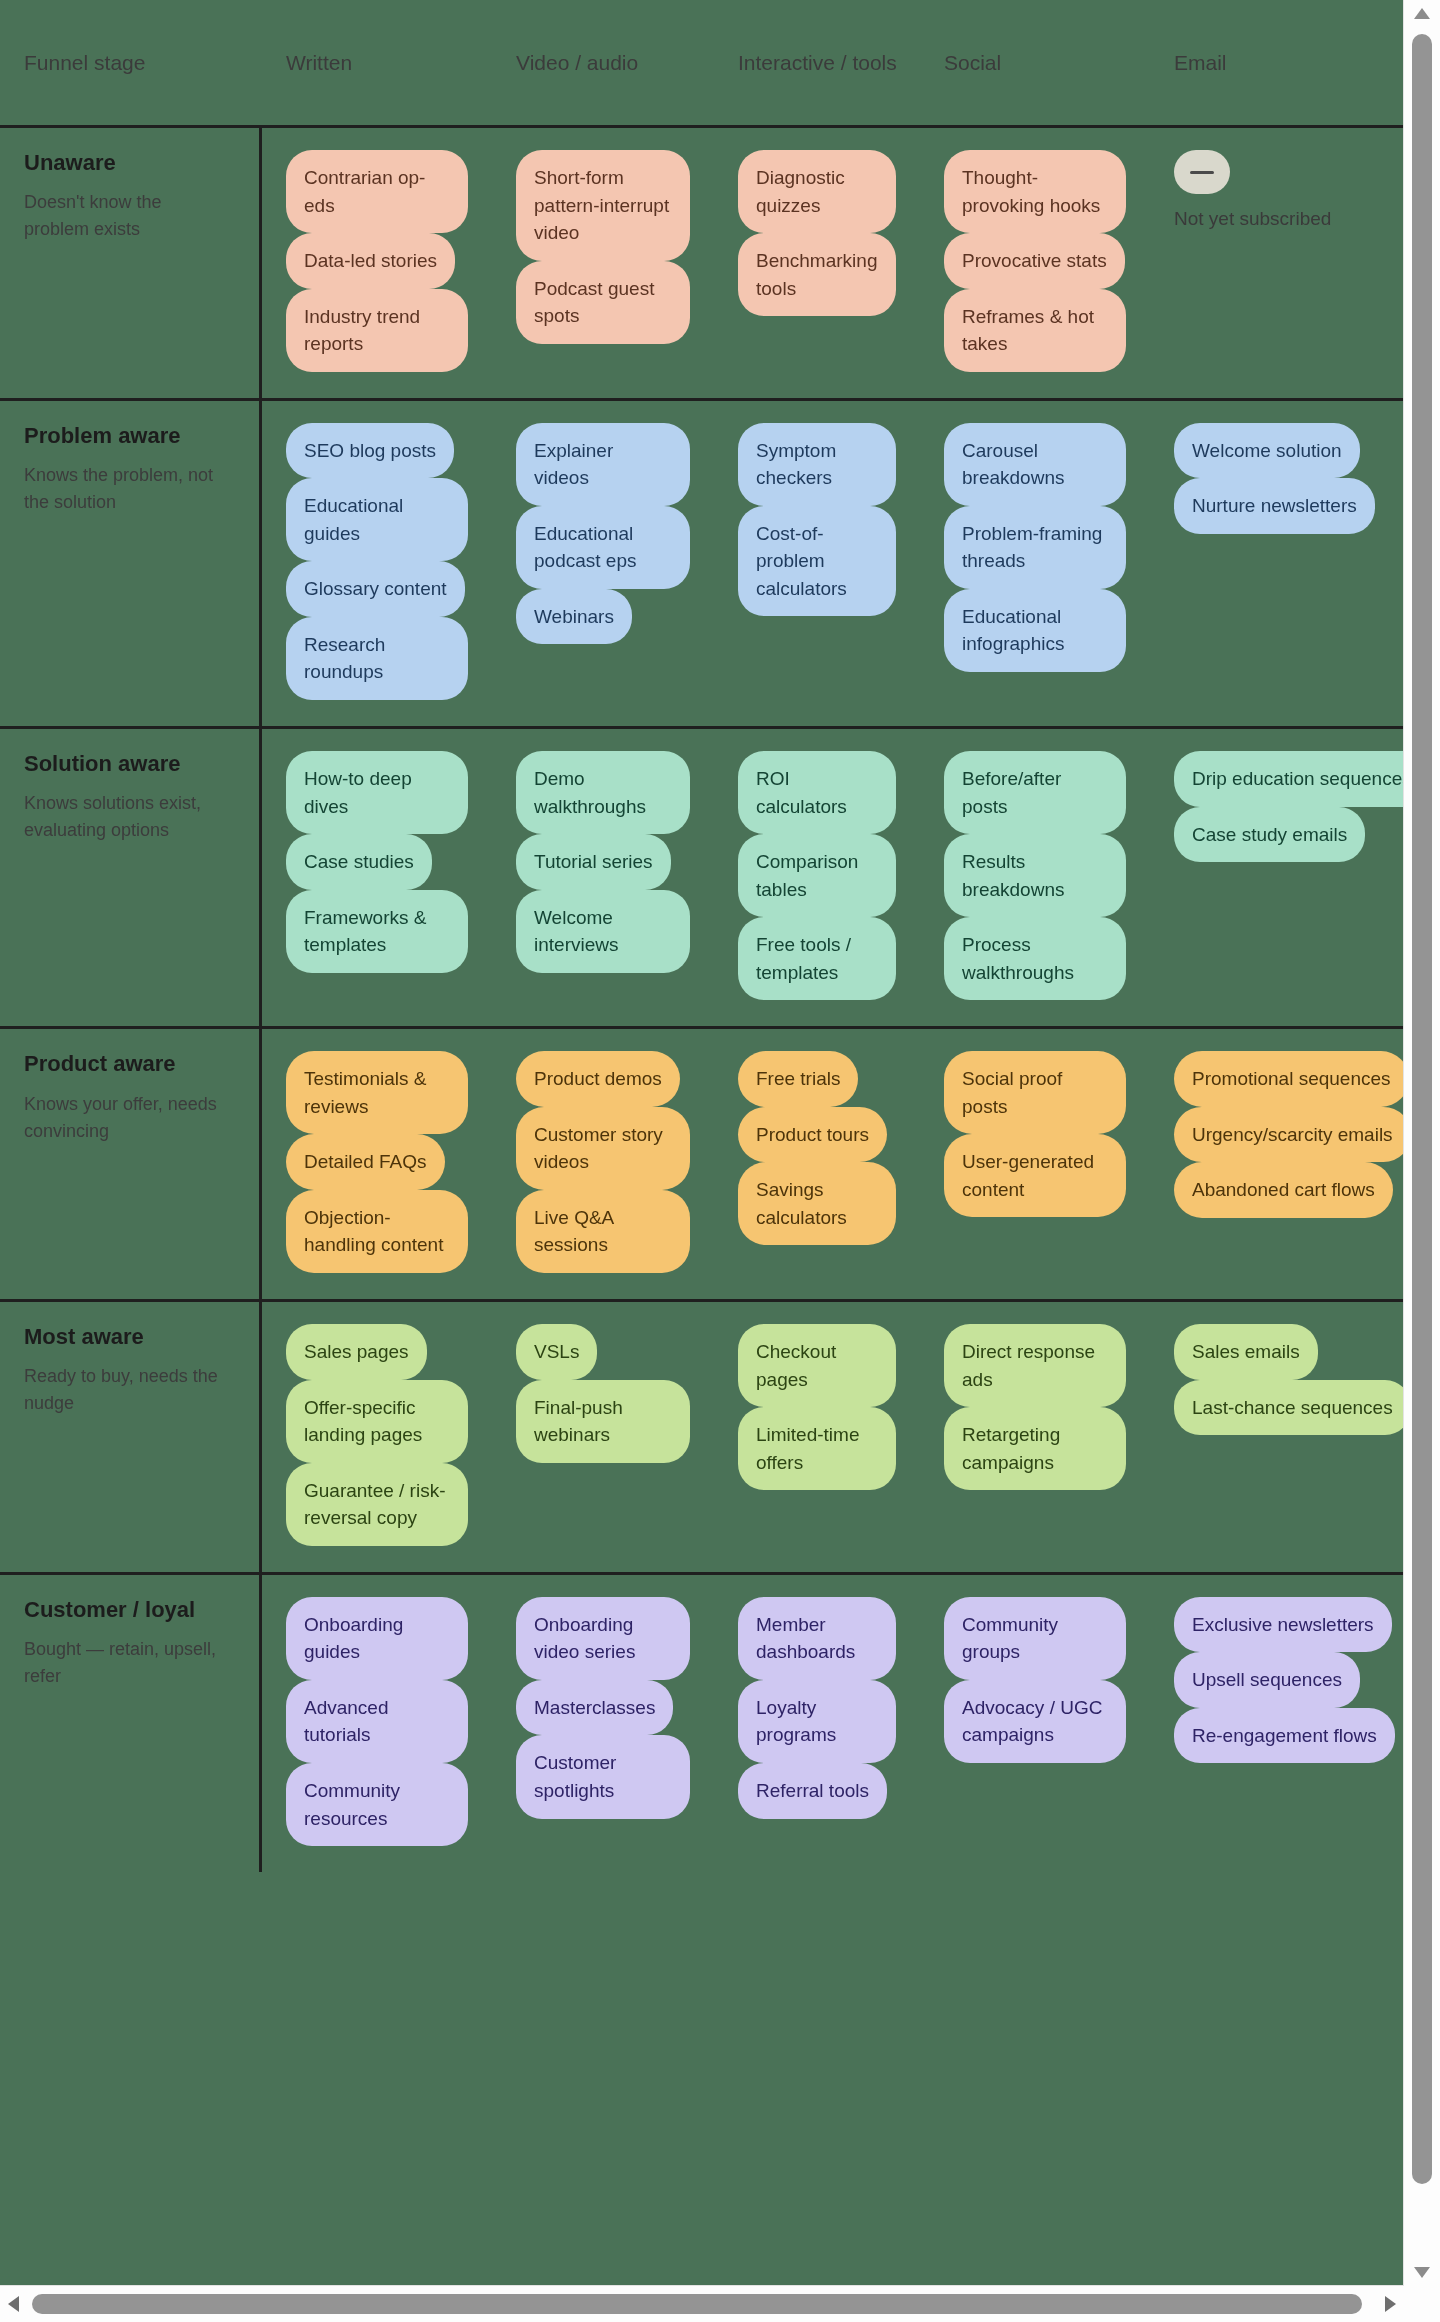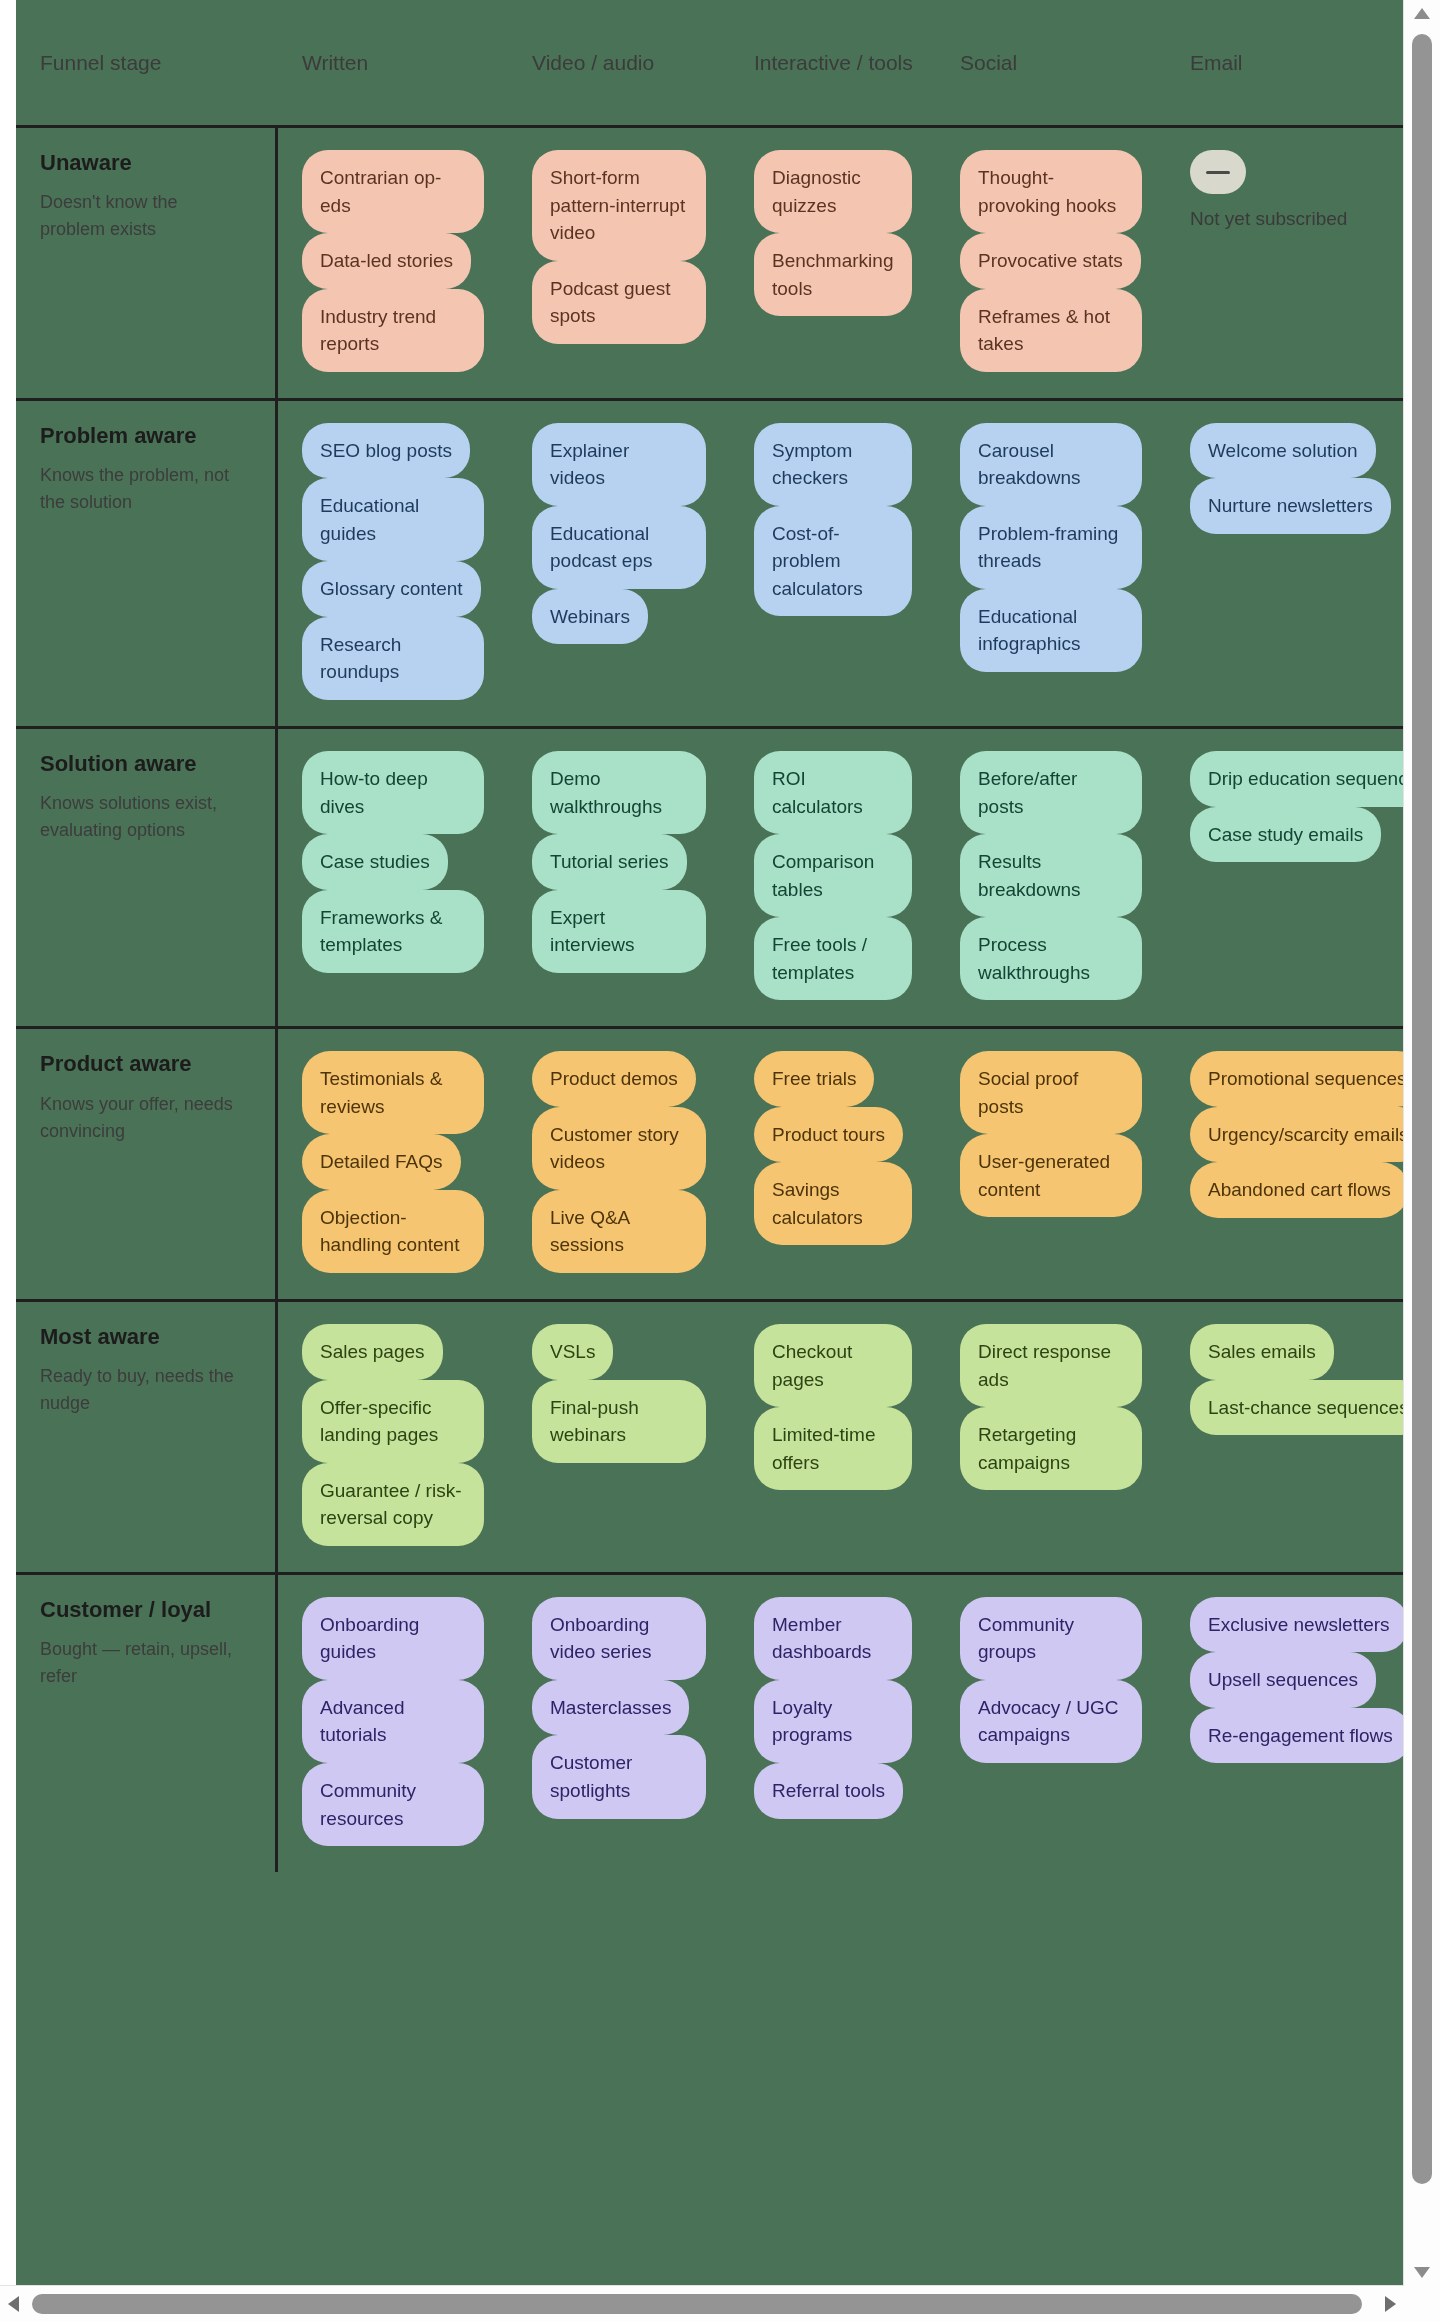--- a/index.html
+++ b/index.html
@@ -11,21 +11,21 @@
     overflow:hidden;
   }
   #root{
     position:relative;
     width:1440px;height:2322px;
     box-sizing:border-box;
   }
   
   .viewport{
     position:absolute;
-    left:16px;top:0;
+    left:0;top:0;
     width:1404px;          
     height:2286px;         
     background:#5eead4;
     overflow:hidden;
   }
   .canvas{
     position:relative;
     width:1468px;          
     height:2286px;
     background:#4a7257;
@@ -236,21 +236,21 @@
             </div><div class="stage-cell">
               <div class="pill-stack">
                 <div class="pill">How-to deep dives</div>
                 <div class="pill">Case studies</div>
                 <div class="pill">Frameworks &amp; templates</div>
               </div>
             </div><div class="stage-cell">
               <div class="pill-stack">
                 <div class="pill">Demo walkthroughs</div>
                 <div class="pill">Tutorial series</div>
-                <div class="pill">Expert interviews</div>
+                <div class="pill">Welcome interviews</div>
               </div>
             </div><div class="stage-cell">
               <div class="pill-stack">
                 <div class="pill">ROI calculators</div>
                 <div class="pill">Comparison tables</div>
                 <div class="pill">Free tools / templates</div>
               </div>
             </div><div class="stage-cell">
               <div class="pill-stack">
                 <div class="pill">Before/after posts</div>

